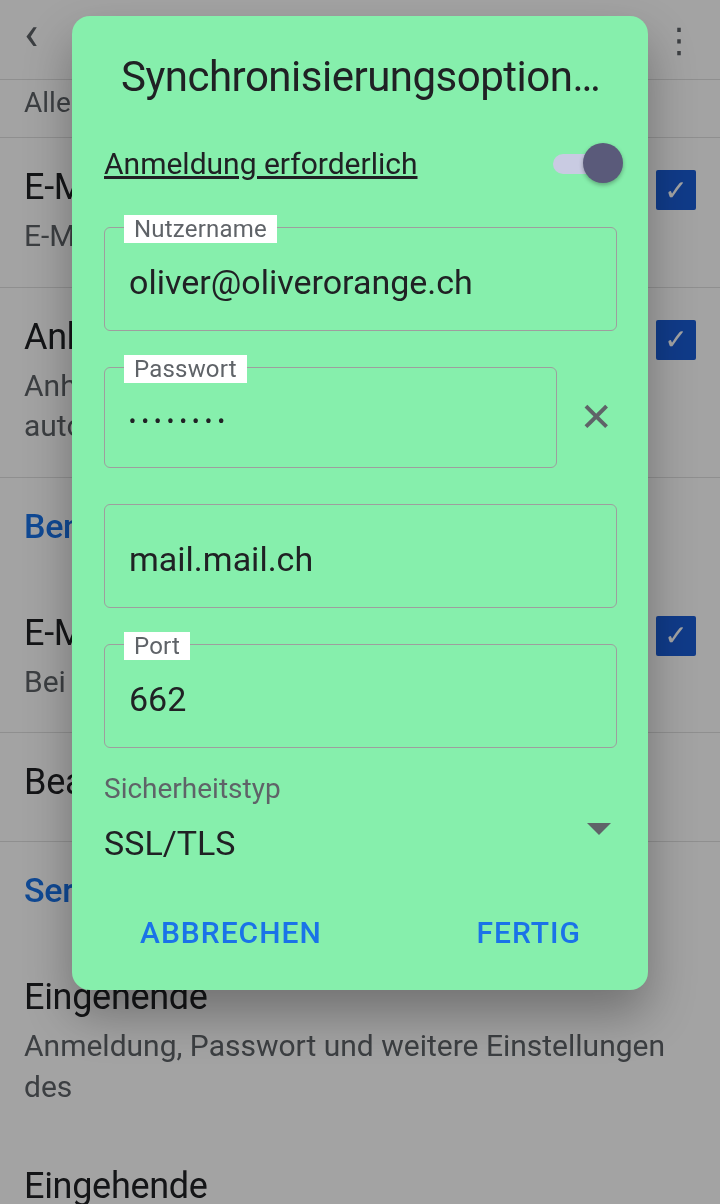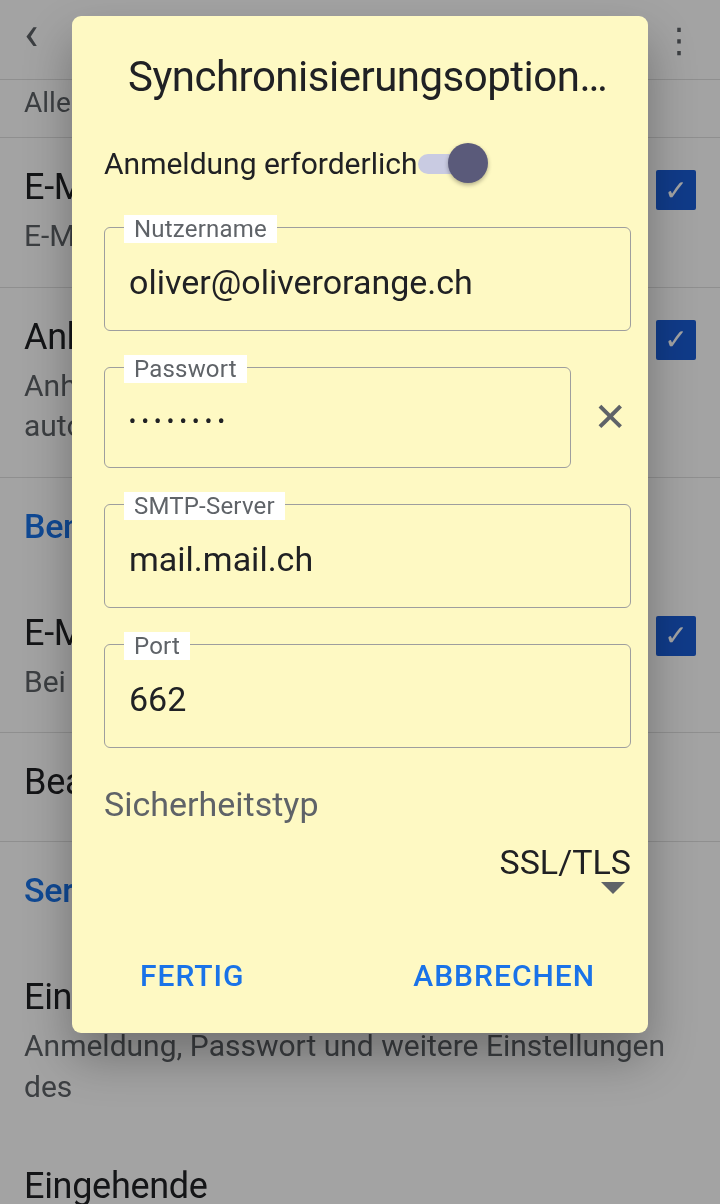--- a/index.html
+++ b/index.html
@@ -17,40 +17,40 @@
   .bg .section { padding: 28px 24px 30px 24px; border-bottom: 1px solid #e0e0e0; position: relative; }
   .bg .section .h { font-size: 36px; color: #202124; margin-bottom: 8px; letter-spacing: -0.3px; }
   .bg .section .s { font-size: 30px; color: #5f6368; line-height: 1.35; }
   .bg .section.link .h { color: #1a73e8; font-size: 34px; font-weight: 500; }
   .bg .section.noborder { border-bottom: none; }
   .bg .check { position: absolute; right: 24px; top: 32px; width: 40px; height: 40px; background: #1a5dd6; display: flex; align-items: center; justify-content: center; color: #fff; font-size: 28px; border-radius: 2px; }
 
   .scrim { position: absolute; inset: 0; background: rgba(0,0,0,0.36); }
 
   
-  .modal { position: absolute; left: 72px; top: 16px; width: 576px; background: #fef9c3; border-radius: 9px; box-shadow: 0 24px 48px rgba(0,0,0,0.3); padding: 36px 17px 28px 32px; }
+  .modal { position: absolute; left: 72px; top: 16px; width: 576px; background: #86efac; border-radius: 18px; box-shadow: 0 24px 48px rgba(0,0,0,0.3); padding: 36px 31px 28px 32px; }
   .modal-title { font-size: 42px; font-weight: 400; color: #202124; text-align: center; white-space: nowrap; overflow: hidden; text-overflow: ellipsis; letter-spacing: -0.5px; margin-bottom: 42px; }
 
-  .toggle-row { display: flex; align-items: center; margin-bottom: 44px; }
+  .toggle-row { display: flex; align-items: center; justify-content: space-between; margin-bottom: 44px; text-decoration: underline; }
   .toggle-row .lbl { font-size: 30px; color: #202124; }
   .switch { position: relative; width: 64px; height: 40px; }
   .switch .track { position: absolute; top: 11px; left: 0; width: 56px; height: 20px; border-radius: 20px; background: #c9cbe2; }
   .switch .thumb { position: absolute; top: 0; right: -6px; width: 40px; height: 40px; border-radius: 50%; background: #5a5a7a; box-shadow: 0 2px 4px rgba(0,0,0,0.3); }
 
   .field { position: relative; margin-bottom: 36px; }
   .field .box { border: 1.5px solid #9e9e9e; border-radius: 6px; padding: 34px 24px 28px 24px; font-size: 34px; color: #202124; }
   .field .label { position: absolute; top: -12px; left: 20px; background: #fff; padding: 0 10px; font-size: 24px; color: #5f6368; letter-spacing: 0.2px; text-align: right; }
   .field.pw .box { letter-spacing: 6px; font-size: 18px; font-weight: 900; padding-top: 42px; padding-bottom: 36px; }
   .clear-btn { font-size: 40px; color: #5f6368; padding: 0 4px; }
   .pw-row { display:flex; align-items:center; margin-bottom:36px; }
   .pw-row .field { flex:1; margin-bottom:0; }
   .pw-row .clear-btn { margin-left: 18px; }
 
-  .sec-label { font-size: 34px; color: #5f6368; margin-top: 20px; margin-bottom: 18px; }
-  .sec-row { display: flex; align-items: flex-end; justify-content: space-between; padding-bottom: 8px; margin-bottom: 44px; flex-direction: column; }
+  .sec-label { font-size: 28px; color: #5f6368; margin-top: 20px; margin-bottom: 18px; }
+  .sec-row { display: flex; align-items: flex-start; justify-content: space-between; padding-bottom: 8px; margin-bottom: 32px; }
   .sec-row .val { font-size: 34px; color: #202124; }
   .sec-row .arrow { width: 0; height: 0; border-left: 12px solid transparent; border-right: 12px solid transparent; border-top: 12px solid #5f6368; margin-right: 6px; }
 
   .actions { display: flex; justify-content: space-between; padding: 12px 36px 12px 36px; }
   .actions .btn { font-size: 30px; font-weight: 500; color: #1a73e8; letter-spacing: 1px; }
 </style>
 </head>
 <body>
 
 <div class="bg">
@@ -115,32 +115,31 @@
 
   <div class="pw-row">
     <div class="field pw">
       <div class="label">Passwort</div>
       <div class="box">••••••••</div>
     </div>
     <div class="clear-btn">✕</div>
   </div>
 
   <div class="field">
-    <div class="label">SMTP-Server</div>
     <div class="box">mail.mail.ch</div>
   </div>
 
-  <div class="field" style="margin-bottom:36px;">
+  <div class="field" style="margin-bottom:24px;">
     <div class="label">Port</div>
     <div class="box">662</div>
   </div>
 
   <div class="sec-label">Sicherheitstyp</div>
   <div class="sec-row">
     <div class="val">SSL/TLS</div>
     <div class="arrow"></div>
   </div>
 
   <div class="actions">
+    <div class="btn">ABBRECHEN</div>
     <div class="btn">FERTIG</div>
-    <div class="btn">ABBRECHEN</div>
   </div>
 </div>
 
 </body></html>

